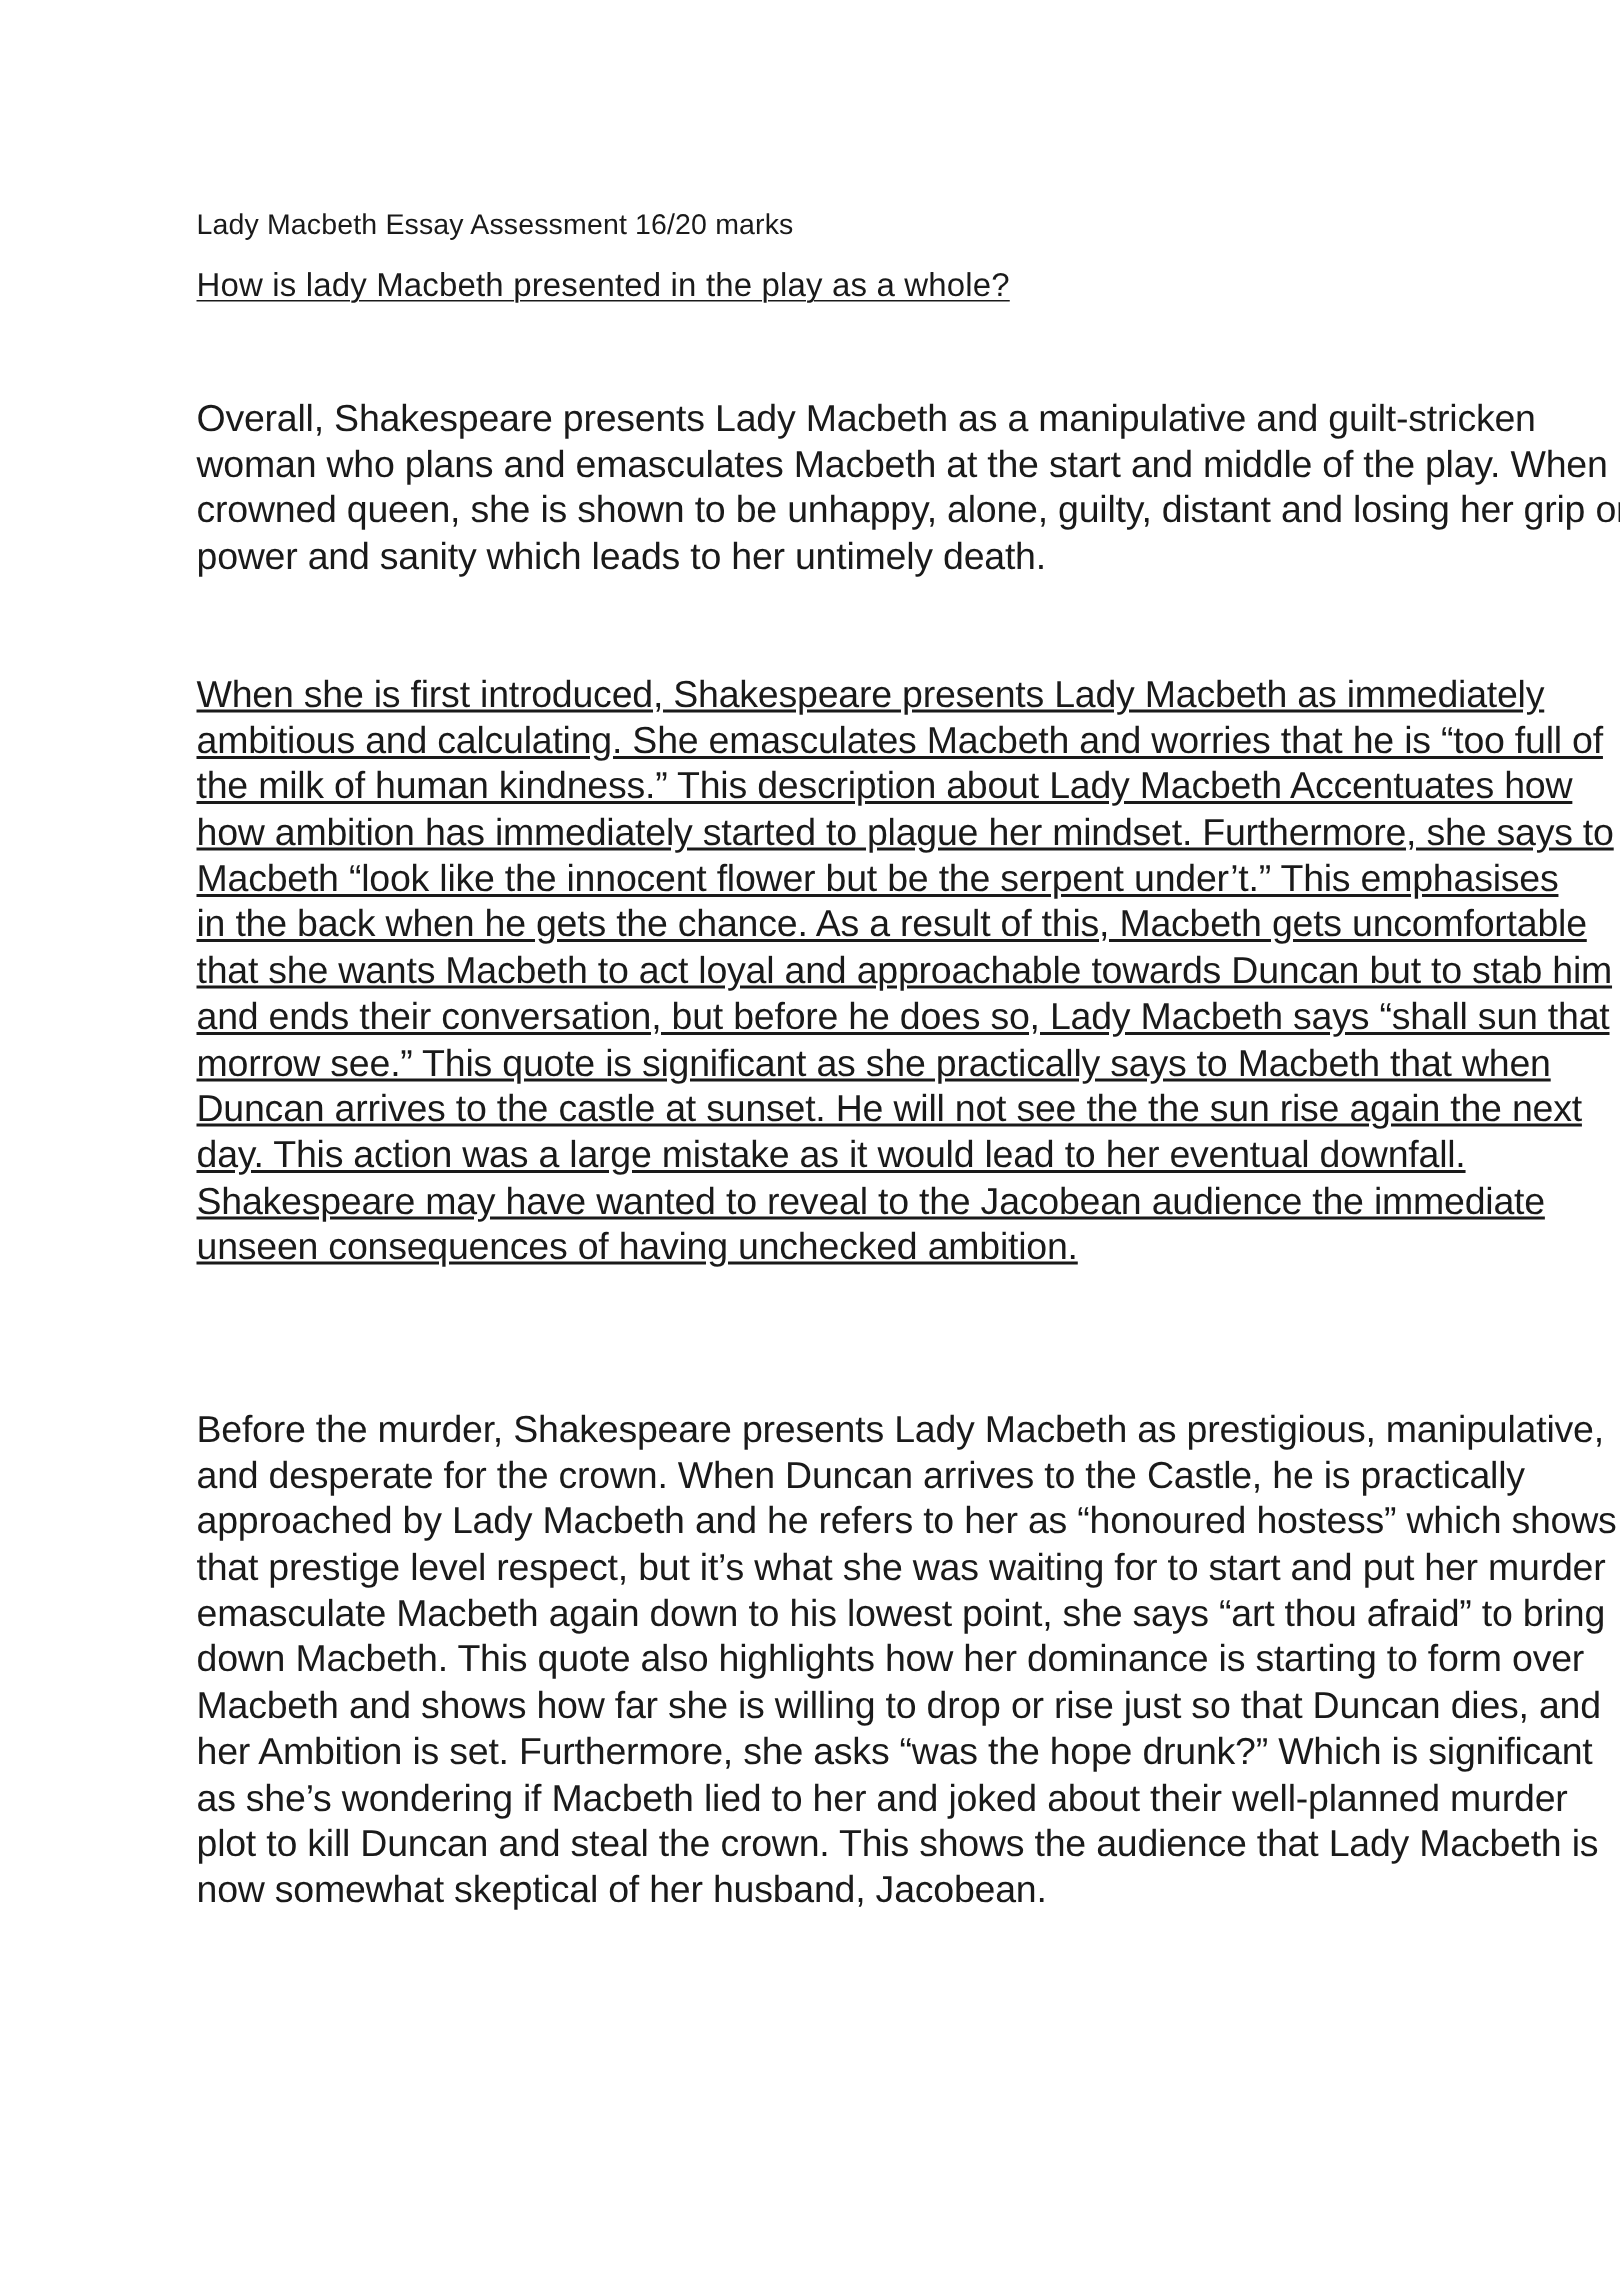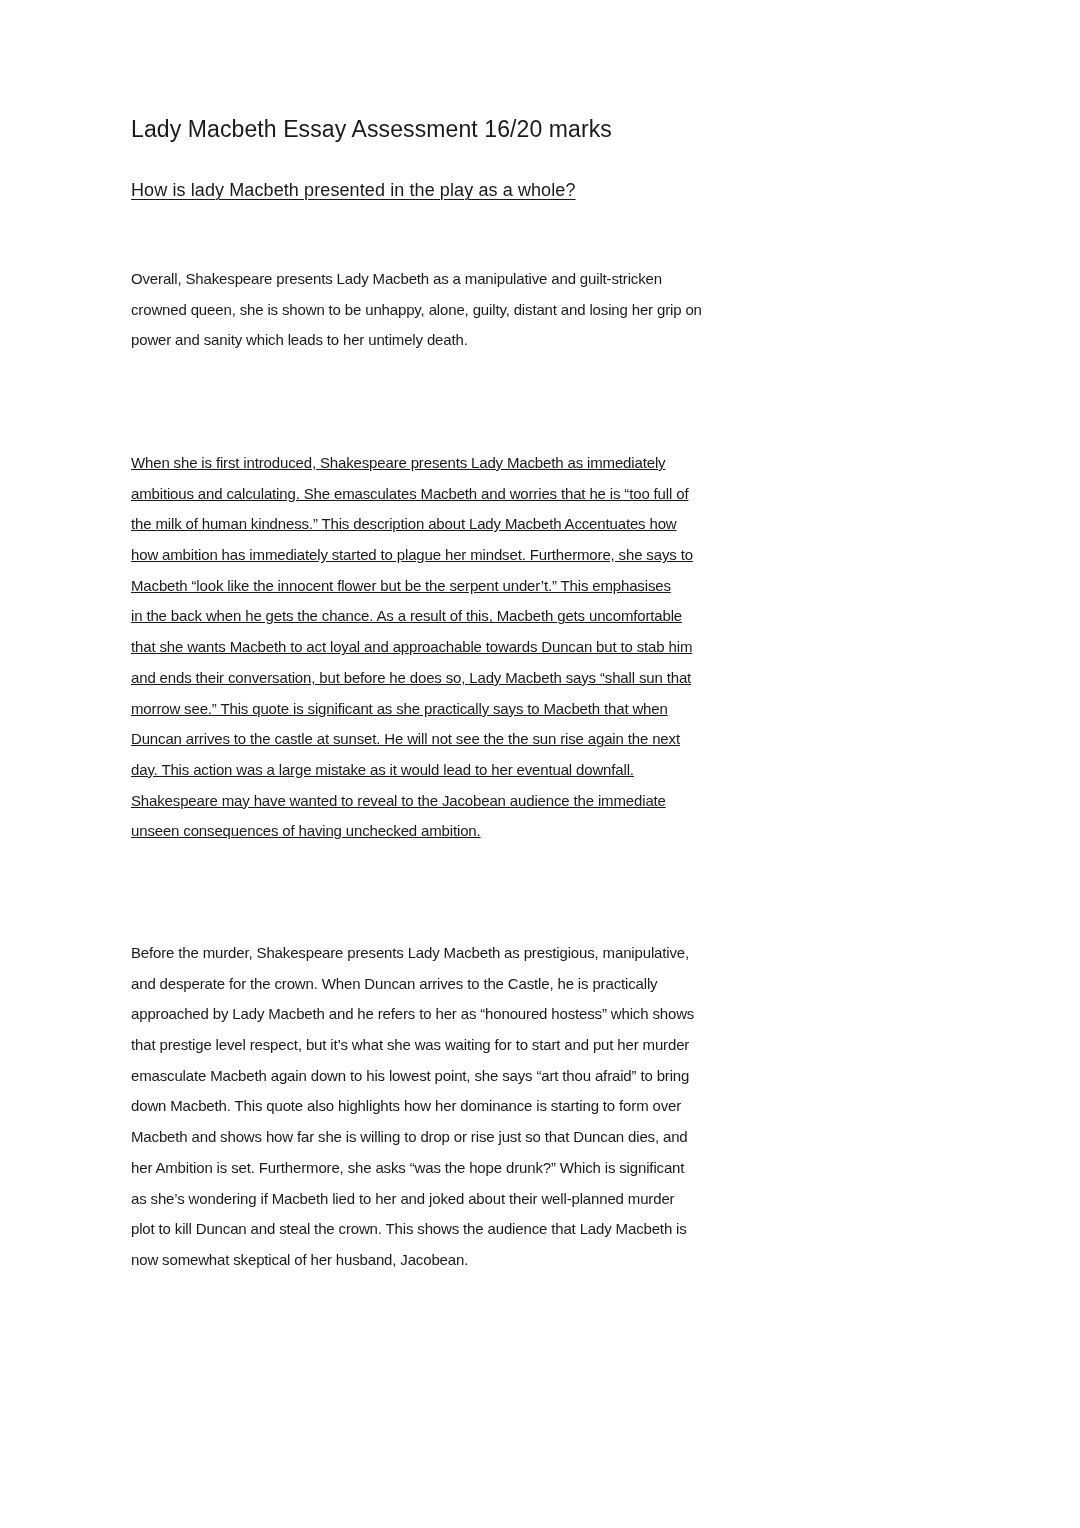--- a/index.html
+++ b/index.html
@@ -16,68 +16,69 @@
     color: #1a1a1a;
   }
   .page {
     position: absolute;
     left: 131px;
     top: 0;
     width: 830px;
   }
   .title {
     position: absolute;
-    top: 116px;
+    top: 138px;
     left: 0;
-    font-size: 23px;
+    font-size: 19px;
     line-height: 26px;
     white-space: nowrap;
     letter-spacing: 0.1px;
   }
   .question {
     position: absolute;
     top: 177px;
     left: 0;
-    font-size: 18px;
+    font-size: 22px;
     line-height: 26px;
     white-space: nowrap;
     text-decoration: underline;
     text-underline-offset: 3px;
     text-decoration-thickness: 1px;
     letter-spacing: 0.1px;
     text-align: center;
   }
   .para {
     position: absolute;
     left: 0;
     width: 830px;
   }
   .line {
     display: block;
-    font-size: 15px;
+    font-size: 25px;
     height: 30.7px;
     line-height: 30.7px;
     white-space: nowrap;
     letter-spacing: -0.15px;
   }
   #p1 { top: 264px; }
   #p2 { top: 448px; text-decoration: underline; }
   #p3 { top: 938px; }
 </style>
 </head>
 <body>
 
 <div class="page">
 
   <div class="title">Lady Macbeth Essay Assessment 16/20 marks</div>
 
   <div class="question">How is lady Macbeth presented in the play as a whole?</div>
 
   <div class="para" id="p1">
     <span class="line">Overall, Shakespeare presents Lady Macbeth as a manipulative and guilt-stricken</span>
+    <span class="line">woman who plans and emasculates Macbeth at the start and middle of the play. When</span>
     <span class="line">crowned queen, she is shown to be unhappy, alone, guilty, distant and losing her grip on</span>
     <span class="line">power and sanity which leads to her untimely death.</span>
   </div>
 
   <div class="para" id="p2">
     <span class="line">When she is first introduced, Shakespeare presents Lady Macbeth as immediately</span>
     <span class="line">ambitious and calculating. She emasculates Macbeth and worries that he is “too full of</span>
     <span class="line">the milk of human kindness.” This description about Lady Macbeth Accentuates how</span>
     <span class="line">how ambition has immediately started to plague her mindset. Furthermore, she says to</span>
     <span class="line">Macbeth “look like the innocent flower but be the serpent under’t.” This emphasises</span>

